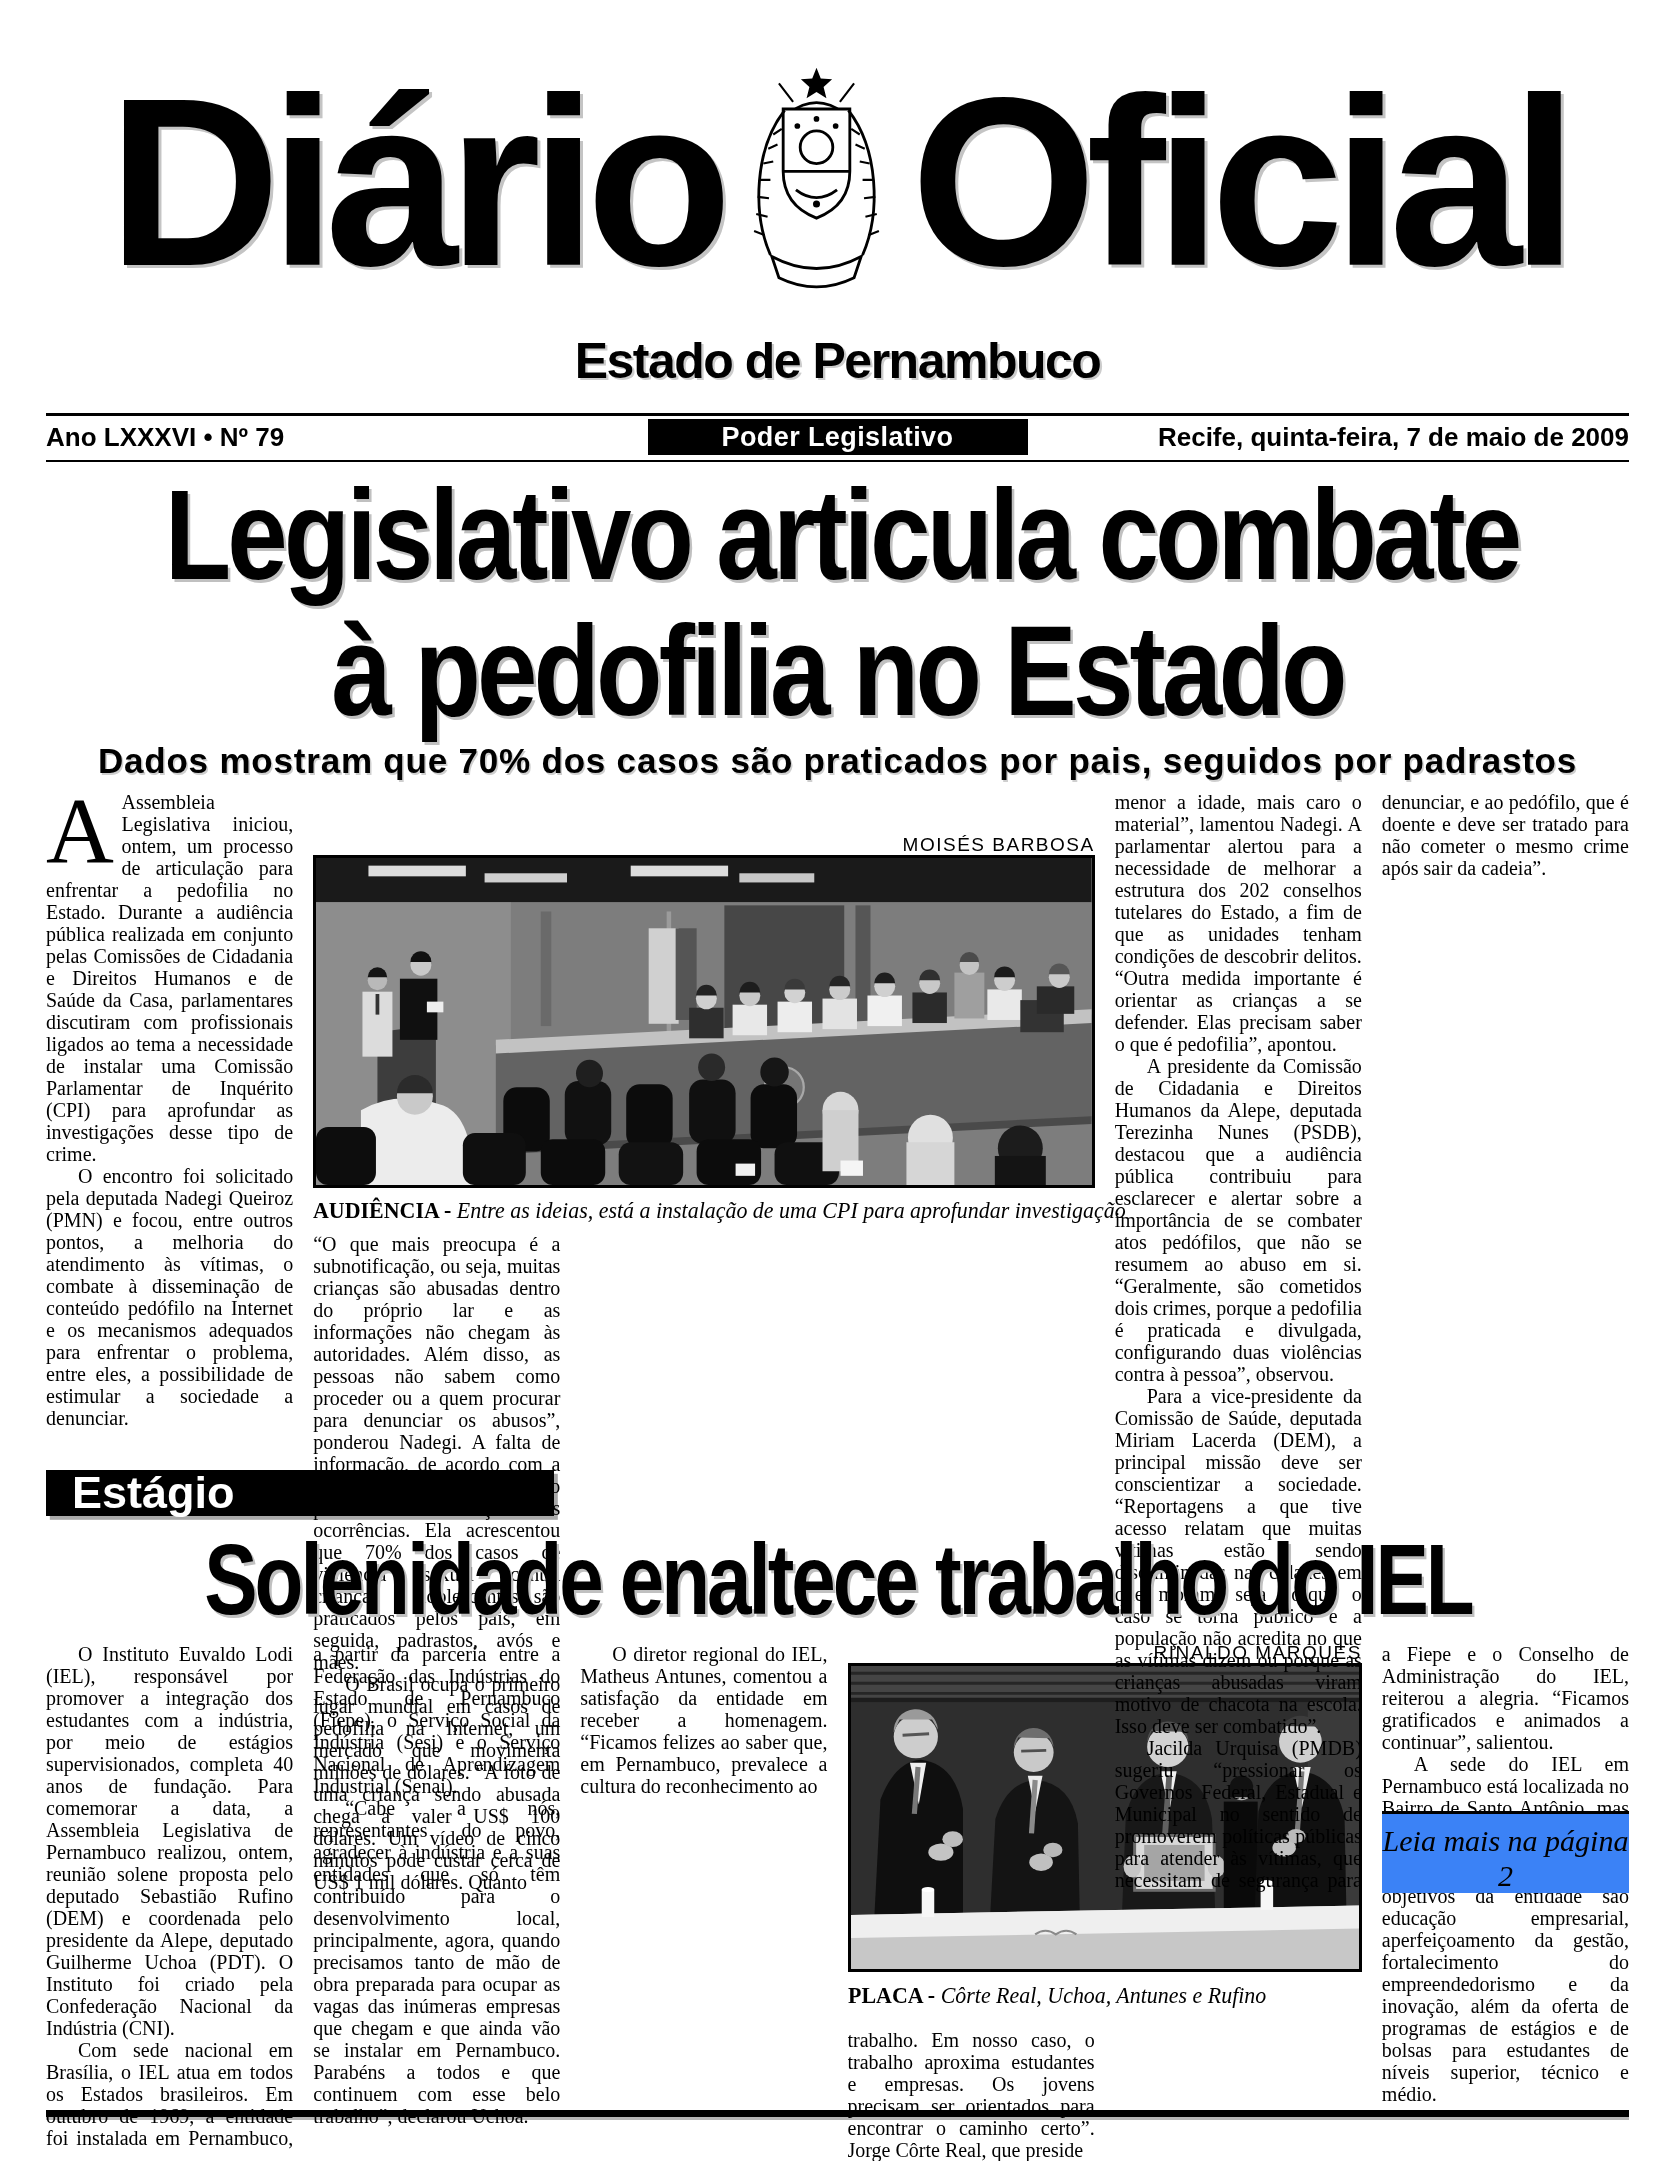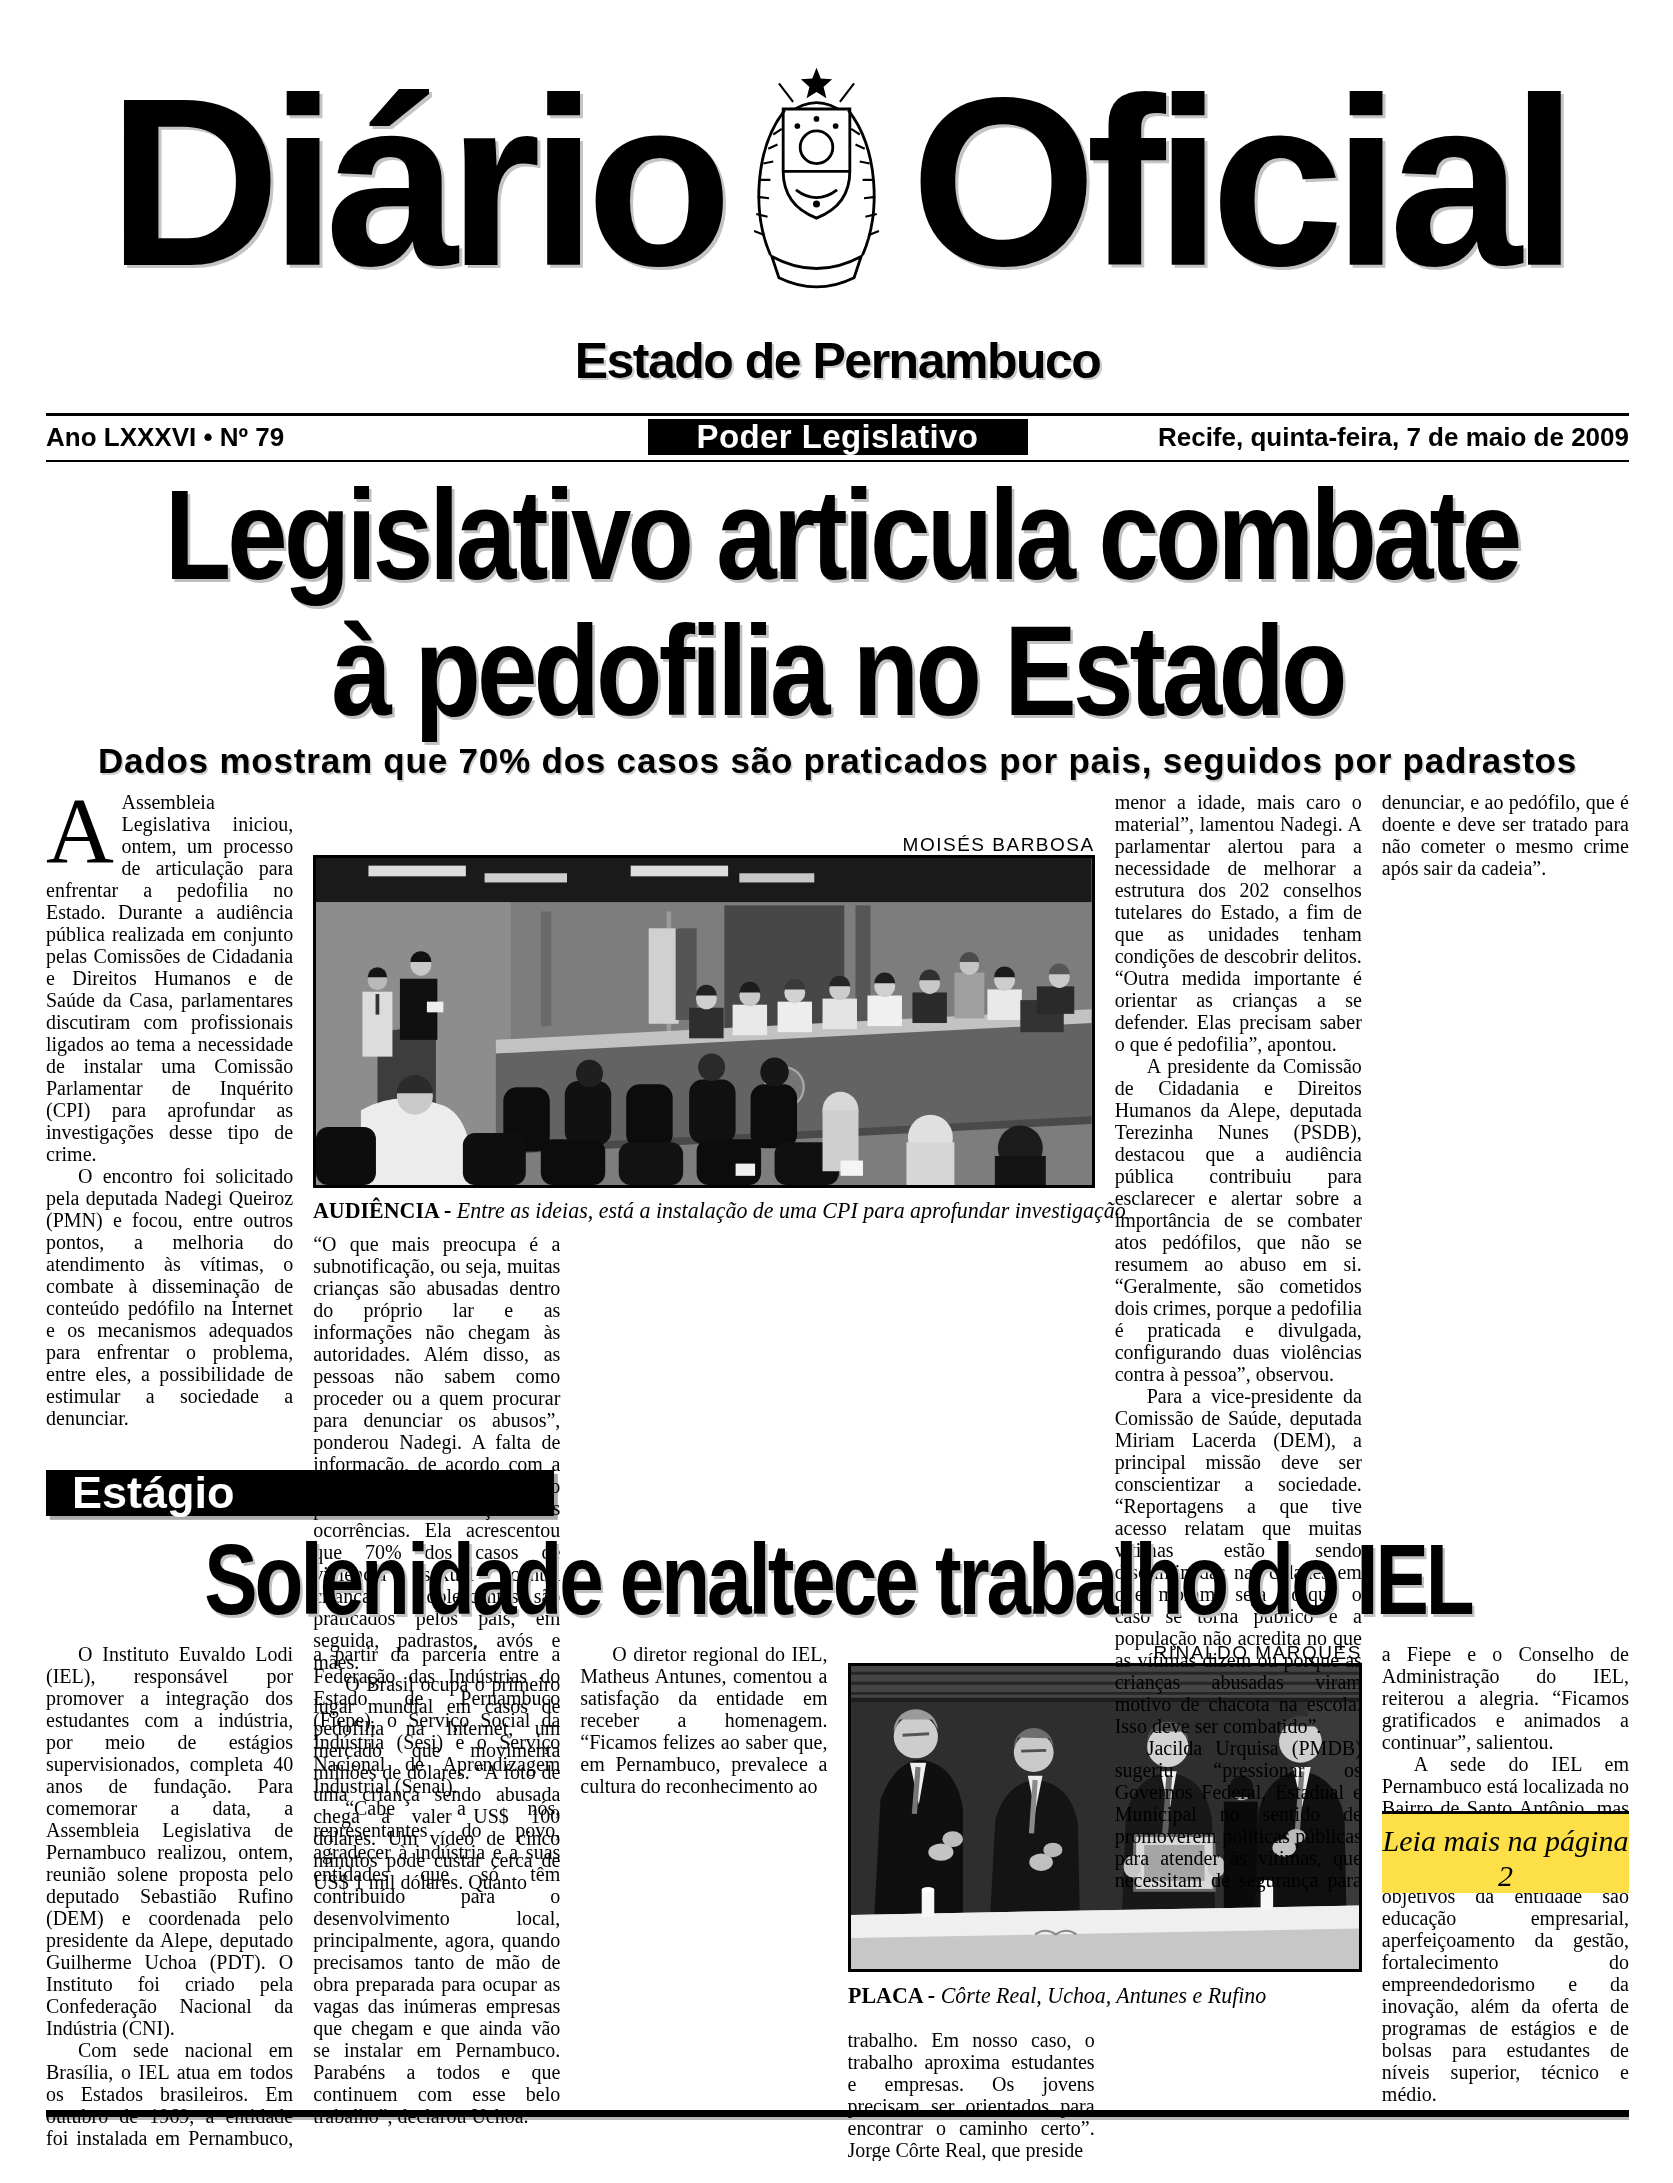--- a/index.html
+++ b/index.html
@@ -23,21 +23,21 @@
   .rule{height:2.3px;background:#000;margin-top:16.7px;}
   .rule2{height:2.3px;background:#000;margin-top:0;}
 
   
   .dateline{position:relative;height:44px;display:flex;align-items:center;
             font-family:"Liberation Sans","DejaVu Sans",sans-serif;font-weight:bold;
             font-size:26px;}
   .dateline .date{margin-left:auto;}
   .badge{position:absolute;left:50%;transform:translateX(-50%);top:3.8px;
          background:#000;color:#fff;width:380px;height:36px;line-height:36px;
-         text-align:center;font-size:33px;letter-spacing:0.4px;}
+         text-align:center;font-size:27px;letter-spacing:0.4px;}
 
   
   .hl{display:block;text-align:center;white-space:nowrap;
       font-family:"Liberation Sans","DejaVu Sans",sans-serif;font-weight:bold;
       font-size:128px;line-height:128px;letter-spacing:-4.6px;
       transform:scaleX(0.85);transform-origin:50% 50%;
       text-shadow:3px 3px 0 #c0c0c0;}
   .hl-block{margin-top:9px;}
   .hl + .hl{margin-top:7.6px;}
   .subhead{margin-top:7.6px;text-align:center;white-space:nowrap;
@@ -64,21 +64,21 @@
   .photo{border:3px solid #000;background:#777;flex:none;}
   .photo svg{display:block;width:100%;height:100%;}
   .photo1{height:327px;}
   .photo2{height:303px;}
   .caption{margin-top:7.6px;font-size:23.6px;line-height:30px;white-space:nowrap;
            transform:scaleX(0.93);transform-origin:0 50%;flex:none;}
   .caption .cap-label{font-weight:bold;}
   .caption .cap-text{font-style:italic;}
   .undertext{flex:1;margin-top:7.6px;column-count:3;column-gap:20px;column-fill:auto;
              overflow:hidden;font-family:Liberation Serif, serif;}
-  .readmore{position:absolute;right:0;bottom:0;width:247px;background:#fde047;
+  .readmore{position:absolute;right:0;bottom:0;width:247px;background:#3b82f6;
             border-top:3px solid #000;padding-top:9px;text-align:center;
             font-style:italic;font-size:30px;line-height:35px;}
 
   
   .kicker{margin-top:12px;width:508px;height:46px;line-height:46px;background:#000;
           color:#fff;padding:0 26px;box-sizing:border-box;
           font-family:"Liberation Sans","DejaVu Sans",sans-serif;font-weight:bold;
           font-size:45px;box-shadow:3.8px 3.8px 0 #a9a9a9;}
   .hl2{display:block;margin:10.6px 0 0;text-align:center;white-space:nowrap;
        font-family:"Liberation Sans","DejaVu Sans",sans-serif;font-weight:bold;

